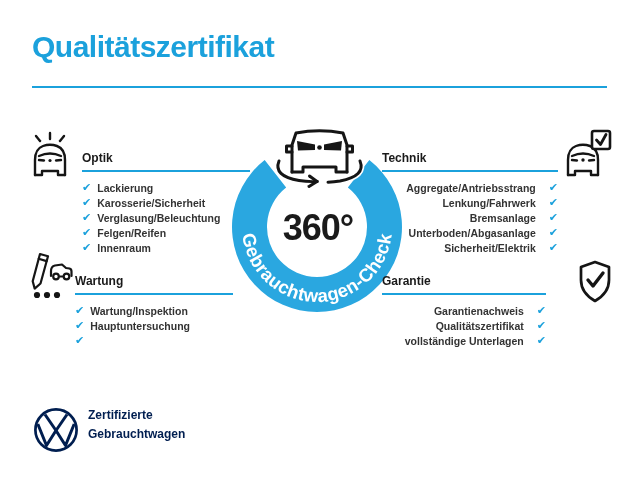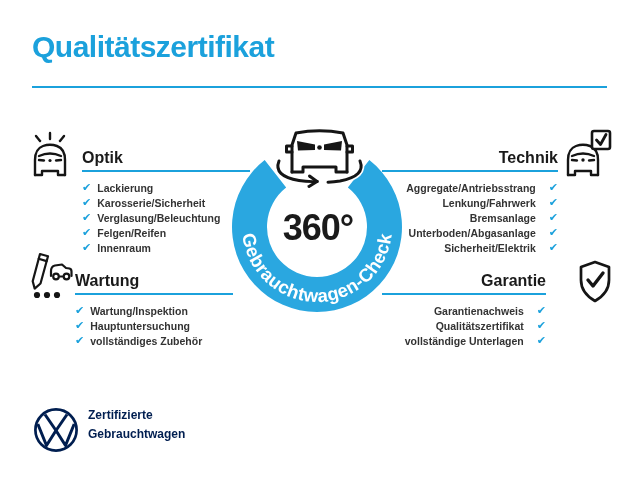--- a/index.html
+++ b/index.html
@@ -12,30 +12,30 @@
   
   .page-title{
     left:32px;top:30px;
     font-size:30px;font-weight:700;color:#1BA1DC;letter-spacing:-0.5px;
   }
   .header-rule{
     left:32px;top:86px;width:575px;height:2px;background:#1BA1DC;
   }
   
   .section{position:absolute;}
-  .sec-title{font-size:16px;font-weight:700;color:#1a1a1a;line-height:18px;}
+  .sec-title{font-size:12px;font-weight:700;color:#1a1a1a;line-height:18px;}
   .sec-rule{height:2px;background:#1BA1DC;margin-top:3px;margin-bottom:8px;}
   .row{display:flex;align-items:center;height:15px;font-size:10.5px;font-weight:700;color:#333;}
   .row .lbl{white-space:nowrap;}
   .check{
     font-family:"DejaVu Sans",sans-serif;
     color:#1BA1DC;font-size:11px;line-height:11px;font-weight:700;
   }
   .sec-left .check{margin-right:6px;}
-  .sec-right{text-align:right;}
+  .sec-right{}
   .sec-right .row{justify-content:flex-end;gap:7px;}
   .sec-right .check{margin-left:6px;}
   #sec-optik{left:82px;top:149px;width:168px;}
   #sec-technik{left:382px;top:149px;width:176px;}
   #sec-wartung{left:75px;top:272px;width:158px;}
   #sec-garantie{left:382px;top:272px;width:164px;}
   
   .brand-text{
     left:88px;top:406px;font-size:12px;font-weight:700;color:#001E50;line-height:19px;
   }
@@ -178,21 +178,20 @@
   <div class="row">
       <span class="check">✔</span>
       <span class="lbl">Wartung/Inspektion</span>
     </div>
   <div class="row">
       <span class="check">✔</span>
       <span class="lbl">Hauptuntersuchung</span>
     </div>
   <div class="row">
       <span class="check">✔</span>
-      <span class="lbl">vollständiges Zubehör</span>
     </div>
 </div>
 
 <div class="section sec-right" id="sec-garantie">
   <div class="sec-title">Garantie</div>
   <div class="sec-rule" style="width:164px;"></div>
   <div class="row">
       <span class="lbl">Garantienachweis</span>
       <span class="check">✔</span>
     </div>

